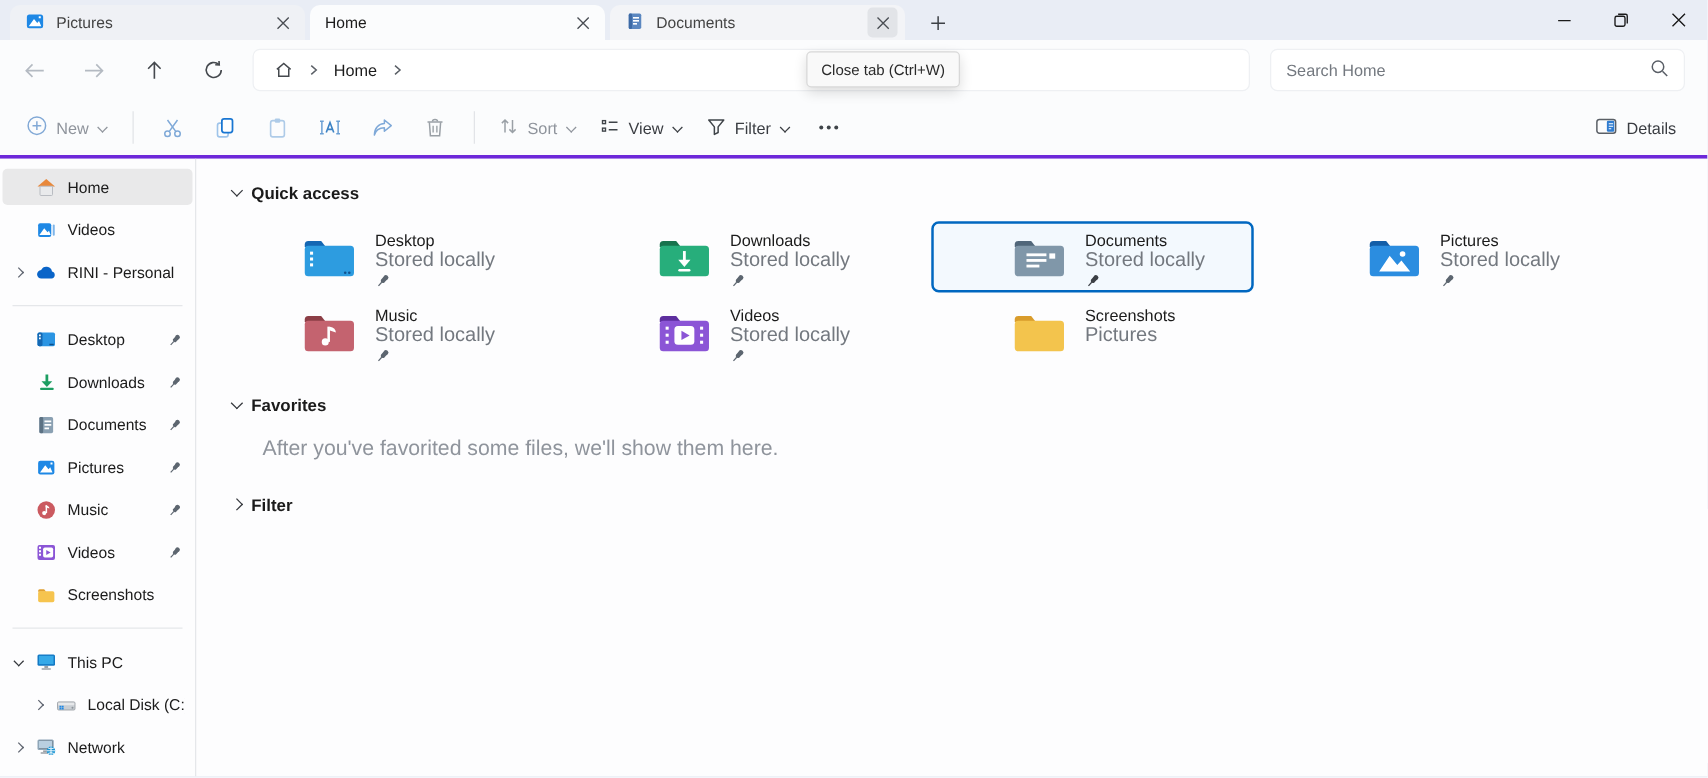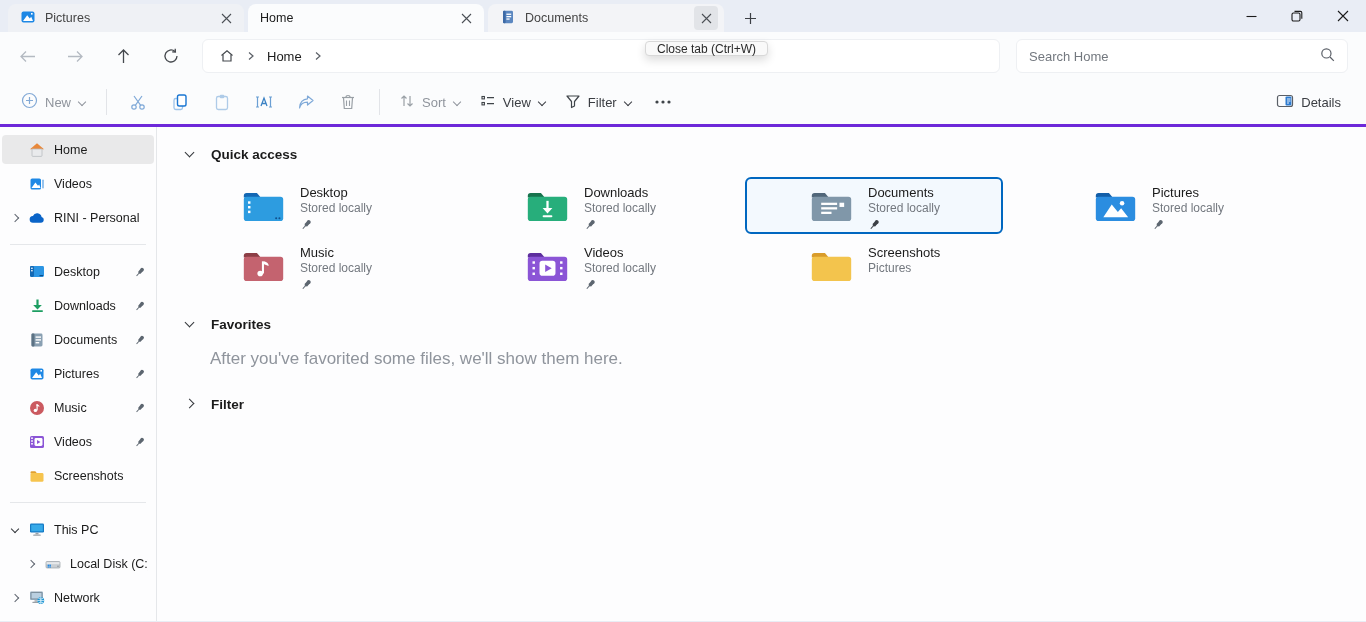--- a/index.html
+++ b/index.html
@@ -52,39 +52,39 @@
   .sb-ico { width:18px; height:16px; display:flex; align-items:center; justify-content:center; flex:none; margin-right:8px; }
   .sb-label { font-size:12.5px; color:#1b1b1b; white-space:nowrap; overflow:hidden; flex:1; }
   .sb-pin { width:16px; display:flex; justify-content:center; flex:none; }
   .sb-sep { height:1px; background:#e5e7ea; margin:7px 8px; }
   .indent { width:16px; flex:none; }
   .chev-g { width:10px; height:10px; position:relative; }
   .chev-g.right::before { content:''; position:absolute; left:2px; top:2px; width:5px; height:5px; border-right:1.2px solid #5f6570; border-bottom:1.2px solid #5f6570; transform:rotate(-45deg); }
   .chev-g.down::before { content:''; position:absolute; left:2px; top:1px; width:5px; height:5px; border-right:1.2px solid #33363b; border-bottom:1.2px solid #33363b; transform:rotate(45deg); }
 
   .main { flex:1; padding:16px 0 0 26px; overflow:hidden; }
-  .sec-header { display:flex; align-items:center; gap:14px; height:22px; }
+  .sec-header { display:flex; align-items:center; gap:4px; height:22px; }
   .sec-chev { width:14px; height:14px; position:relative; }
   .sec-chev.down::before { content:''; position:absolute; left:3px; top:2px; width:6px; height:6px; border-right:1.4px solid #33363b; border-bottom:1.4px solid #33363b; transform:rotate(45deg); }
   .sec-chev.right::before { content:''; position:absolute; left:3px; top:3px; width:6px; height:6px; border-right:1.4px solid #33363b; border-bottom:1.4px solid #33363b; transform:rotate(-45deg); }
   .sec-title { font-size:13.5px; font-weight:700; color:#1b1b1b; }
   .tiles { margin:12px 0 0 -6px; width:1160px; display:flex; flex-wrap:wrap; }
   .tile { width:258px; height:57px; border:2px solid transparent; border-radius:6px; display:flex; align-items:flex-start; padding:6px 8px 0 62px; margin:0 26px 3px 0; gap:14px; }
   .tile.selected { border-color:#0067c0; background:#f3f9fe; }
   .f-ico { width:45px; height:38px; flex:none; margin-top:2px; }
   .tile-text { display:flex; flex-direction:column; }
   .tile-name { font-size:13px; color:#1b1b1b; line-height:16px; }
-  .tile-sub { font-size:12px; color:#73787f; line-height:15px; }
+  .tile-sub { font-size:16px; color:#73787f; line-height:15px; }
   .tile-pin { height:14px; margin-top:2px; }
   .fav-note { margin:14px 0 0 27px; font-size:17px; color:#8f949c; }
   .sec-gap1 { margin-top:16px; }
   .sec-gap2 { margin-top:24px; }
 
   
-  .tooltip { position:absolute; left:645px; top:41px; height:15px; background:#f9f9f9; border:1px solid #d8d8d8; border-radius:4px; box-shadow:0 4px 10px rgba(0,0,0,.14); display:flex; align-items:center; padding:0 11px; font-size:12px; color:#2a2a2a; z-index:50; }
+  .tooltip { position:absolute; left:645px; top:41px; height:29px; background:#f9f9f9; border:1px solid #d8d8d8; border-radius:4px; box-shadow:0 4px 10px rgba(0,0,0,.14); display:flex; align-items:center; padding:0 11px; font-size:12px; color:#2a2a2a; z-index:50; }
 </style>
 </head>
 <body>
 
 <div class="titlebar">
   <div class="tabs">
 
     <div class="tab">
       <span>
         <svg width="16" height="16" viewBox="0 0 16 16">

